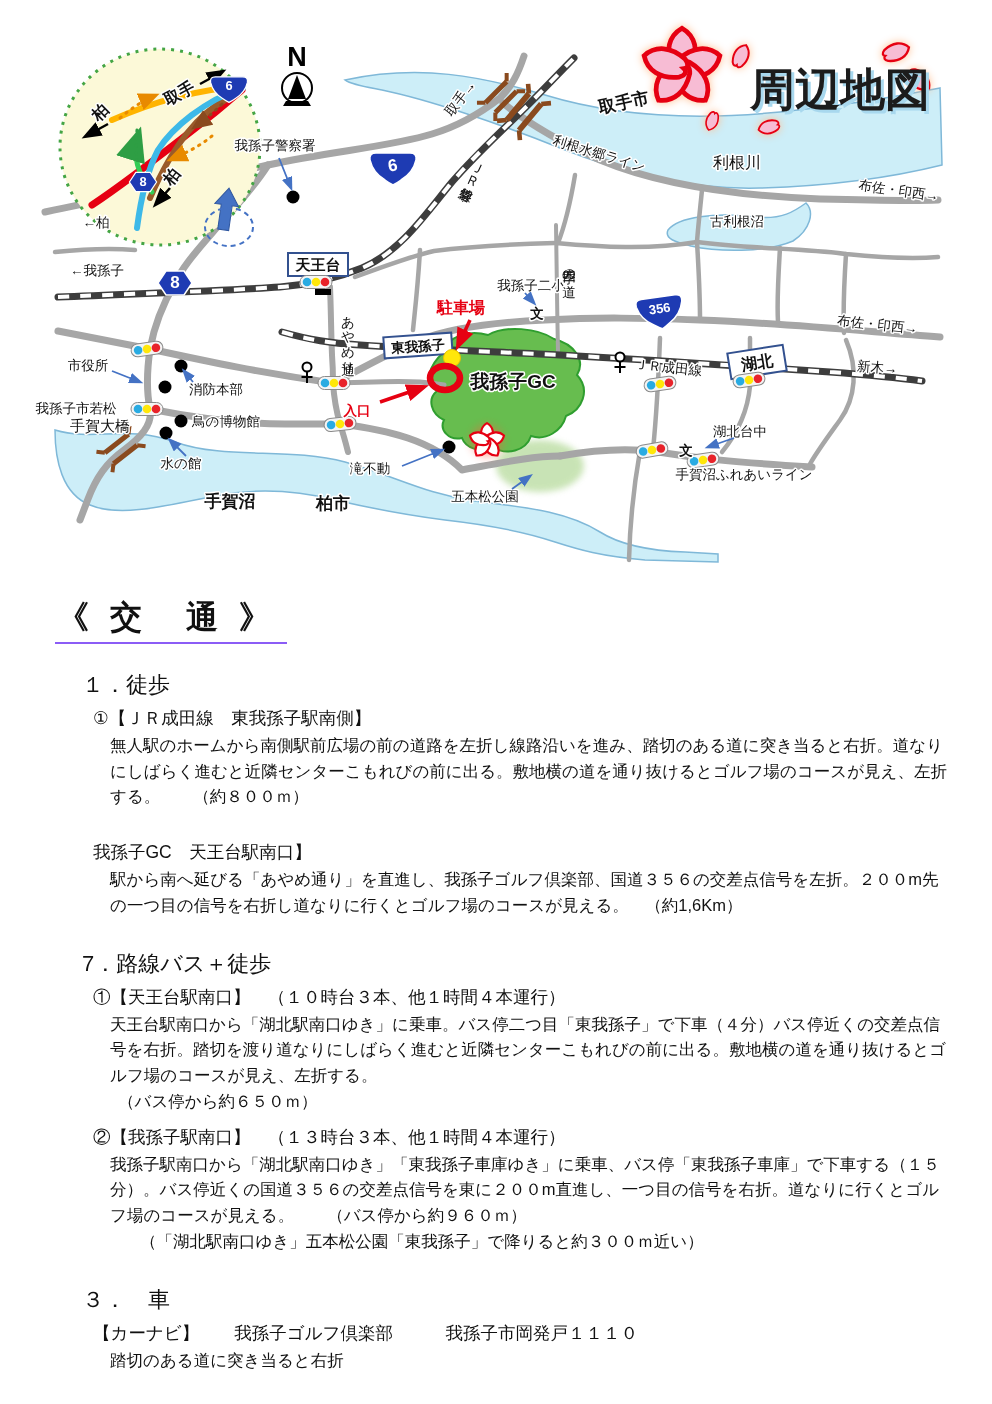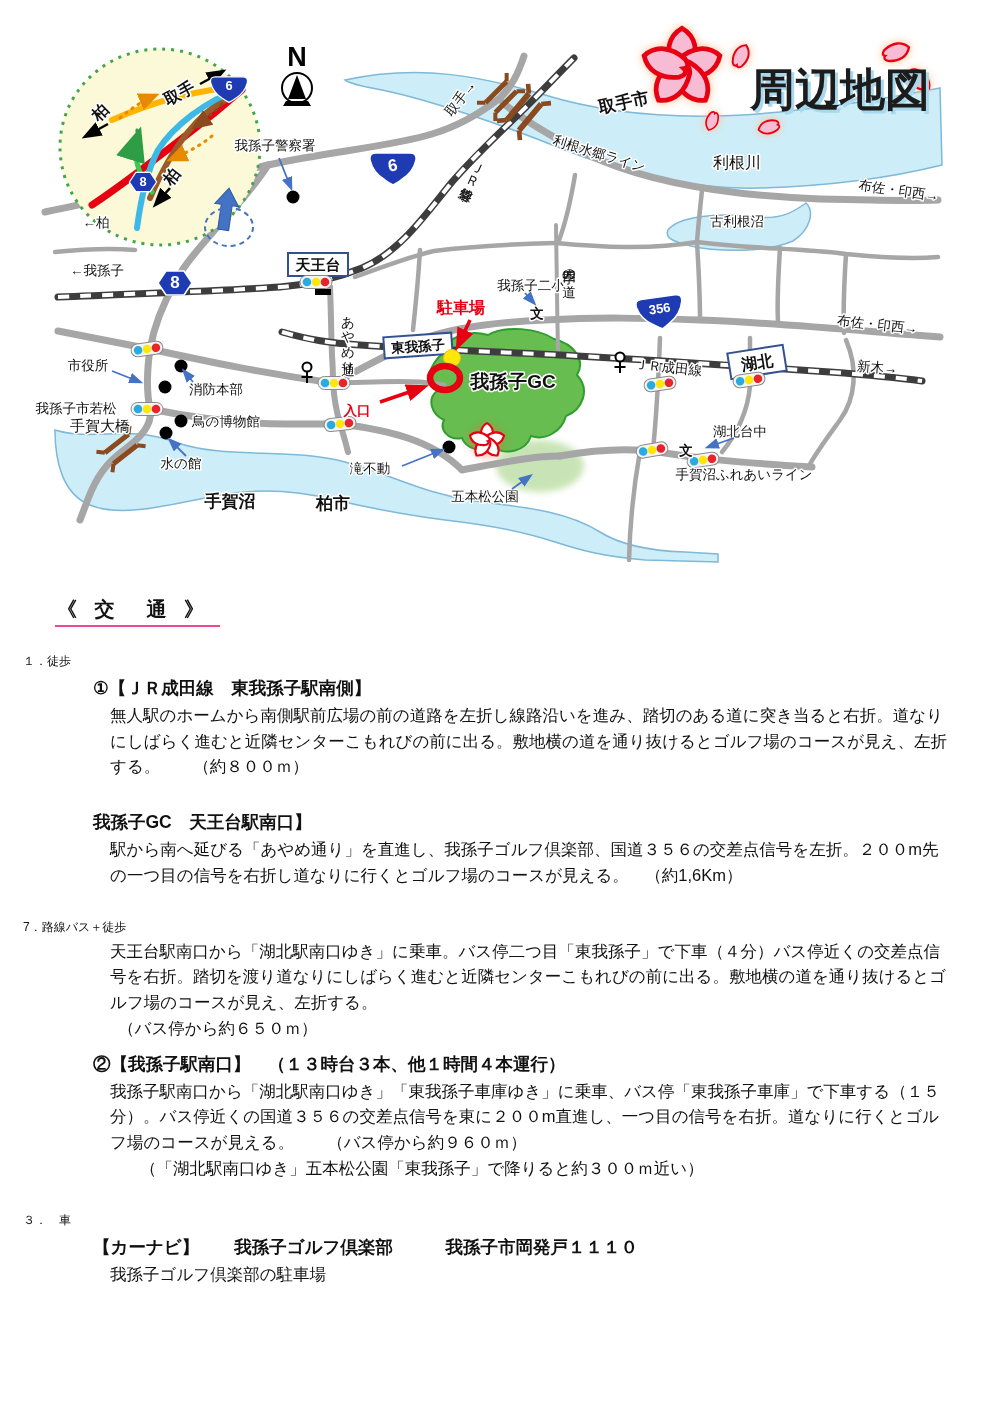--- a/index.html
+++ b/index.html
@@ -14,23 +14,23 @@
   .road{fill:none;stroke:#a6a6a6;stroke-linecap:round;stroke-linejoin:round;}
   .road.major{stroke-width:7px;} .road.minor{stroke-width:4.5px;}
   .railbase{fill:none;stroke:#3d3d3d;stroke-width:7px;stroke-linecap:round;}
   .raildash{fill:none;stroke:#fff;stroke-width:4px;stroke-dasharray:11 11;}
   .water{fill:#cdeef8;stroke:#7fb8d8;stroke-width:1.5px;}
   .blue-arrow{stroke:#4472c4;stroke-width:1.8px;fill:none;}
   .soft{filter:blur(3px);}
   .glow{filter:drop-shadow(0 0 4px #ffbf91);}
   
   .transport{position:absolute;left:0;top:578px;width:992px;}
-  .t-head{margin:18px 0 0 55px;font-size:20px;letter-spacing:6px;border-bottom:2px solid #ec4899;display:inline-block;padding:0 10px 2px 2px;}
-  .sec-no{margin:26px 0 0 23px;font-size:12px;}
-  .item-title{margin:6px 0 0 93px;font-size:17.5px;font-weight:bold;}
+  .t-head{margin:18px 0 0 55px;font-size:32px;letter-spacing:6px;border-bottom:2px solid #8b5cf6;display:inline-block;padding:0 10px 2px 2px;}
+  .sec-no{margin:26px 0 0 82px;font-size:22px;}
+  .item-title{margin:6px 0 0 93px;font-size:17.5px;font-weight:normal;}
   .item-body{margin:3px 0 0 110px;width:845px;font-size:16.5px;line-height:1.56;}
   .item-note{margin:0 0 0 118px;font-size:16.5px;line-height:1.56;}
   .item-note.deep{margin-left:140px;}
   .gap-lg{margin-top:30px;} .gap-md{margin-top:10px;}
 </style>
 </head>
 <body>
 
 <div class="page">
 
@@ -286,24 +286,25 @@
 <div class="transport">
   <div class="t-head b">《 交　通 》</div>
 
   <div class="sec-no">１．徒歩</div>
   <div class="item-title">①【ＪＲ成田線　東我孫子駅南側】</div>
   <div class="item-body">無人駅のホームから南側駅前広場の前の道路を左折し線路沿いを進み、踏切のある道に突き当ると右折。道なりにしばらく進むと近隣センターこもれびの前に出る。敷地横の道を通り抜けるとゴルフ場のコースが見え、左折する。　　（約８００ｍ）</div>
   <div class="item-title gap-lg">我孫子GC　天王台駅南口】</div>
   <div class="item-body">駅から南へ延びる「あやめ通り」を直進し、我孫子ゴルフ倶楽部、国道３５６の交差点信号を左折。２００m先の一つ目の信号を右折し道なりに行くとゴルフ場のコースが見える。　（約1,6Km）</div>
 
   <div class="sec-no gap-lg">7．路線バス＋徒歩</div>
+  <div class="item-title">①【天王台駅南口】　（１０時台３本、他１時間４本運行）</div>
   <div class="item-body">天王台駅南口から「湖北駅南口ゆき」に乗車。バス停二つ目「東我孫子」で下車（４分）バス停近くの交差点信号を右折。踏切を渡り道なりにしばらく進むと近隣センターこもれびの前に出る。敷地横の道を通り抜けるとゴルフ場のコースが見え、左折する。</div>
   <div class="item-note">（バス停から約６５０ｍ）</div>
   <div class="item-title gap-md">②【我孫子駅南口】　（１３時台３本、他１時間４本運行）</div>
   <div class="item-body">我孫子駅南口から「湖北駅南口ゆき」「東我孫子車庫ゆき」に乗車、バス停「東我孫子車庫」で下車する（１５分）。バス停近くの国道３５６の交差点信号を東に２００m直進し、一つ目の信号を右折。道なりに行くとゴルフ場のコースが見える。　　（バス停から約９６０ｍ）</div>
   <div class="item-note deep">（「湖北駅南口ゆき」五本松公園「東我孫子」で降りると約３００ｍ近い）</div>
 
   <div class="sec-no gap-lg">３．　車</div>
   <div class="item-title">【カーナビ】　　我孫子ゴルフ倶楽部　　　我孫子市岡発戸１１１０</div>
-  <div class="item-body">我孫子ゴルフ倶楽部の駐車場</div>
+  <div class="item-body">踏切のある道に突き当ると右折</div>
 </div>
 
 </div>
 
 </body></html>

